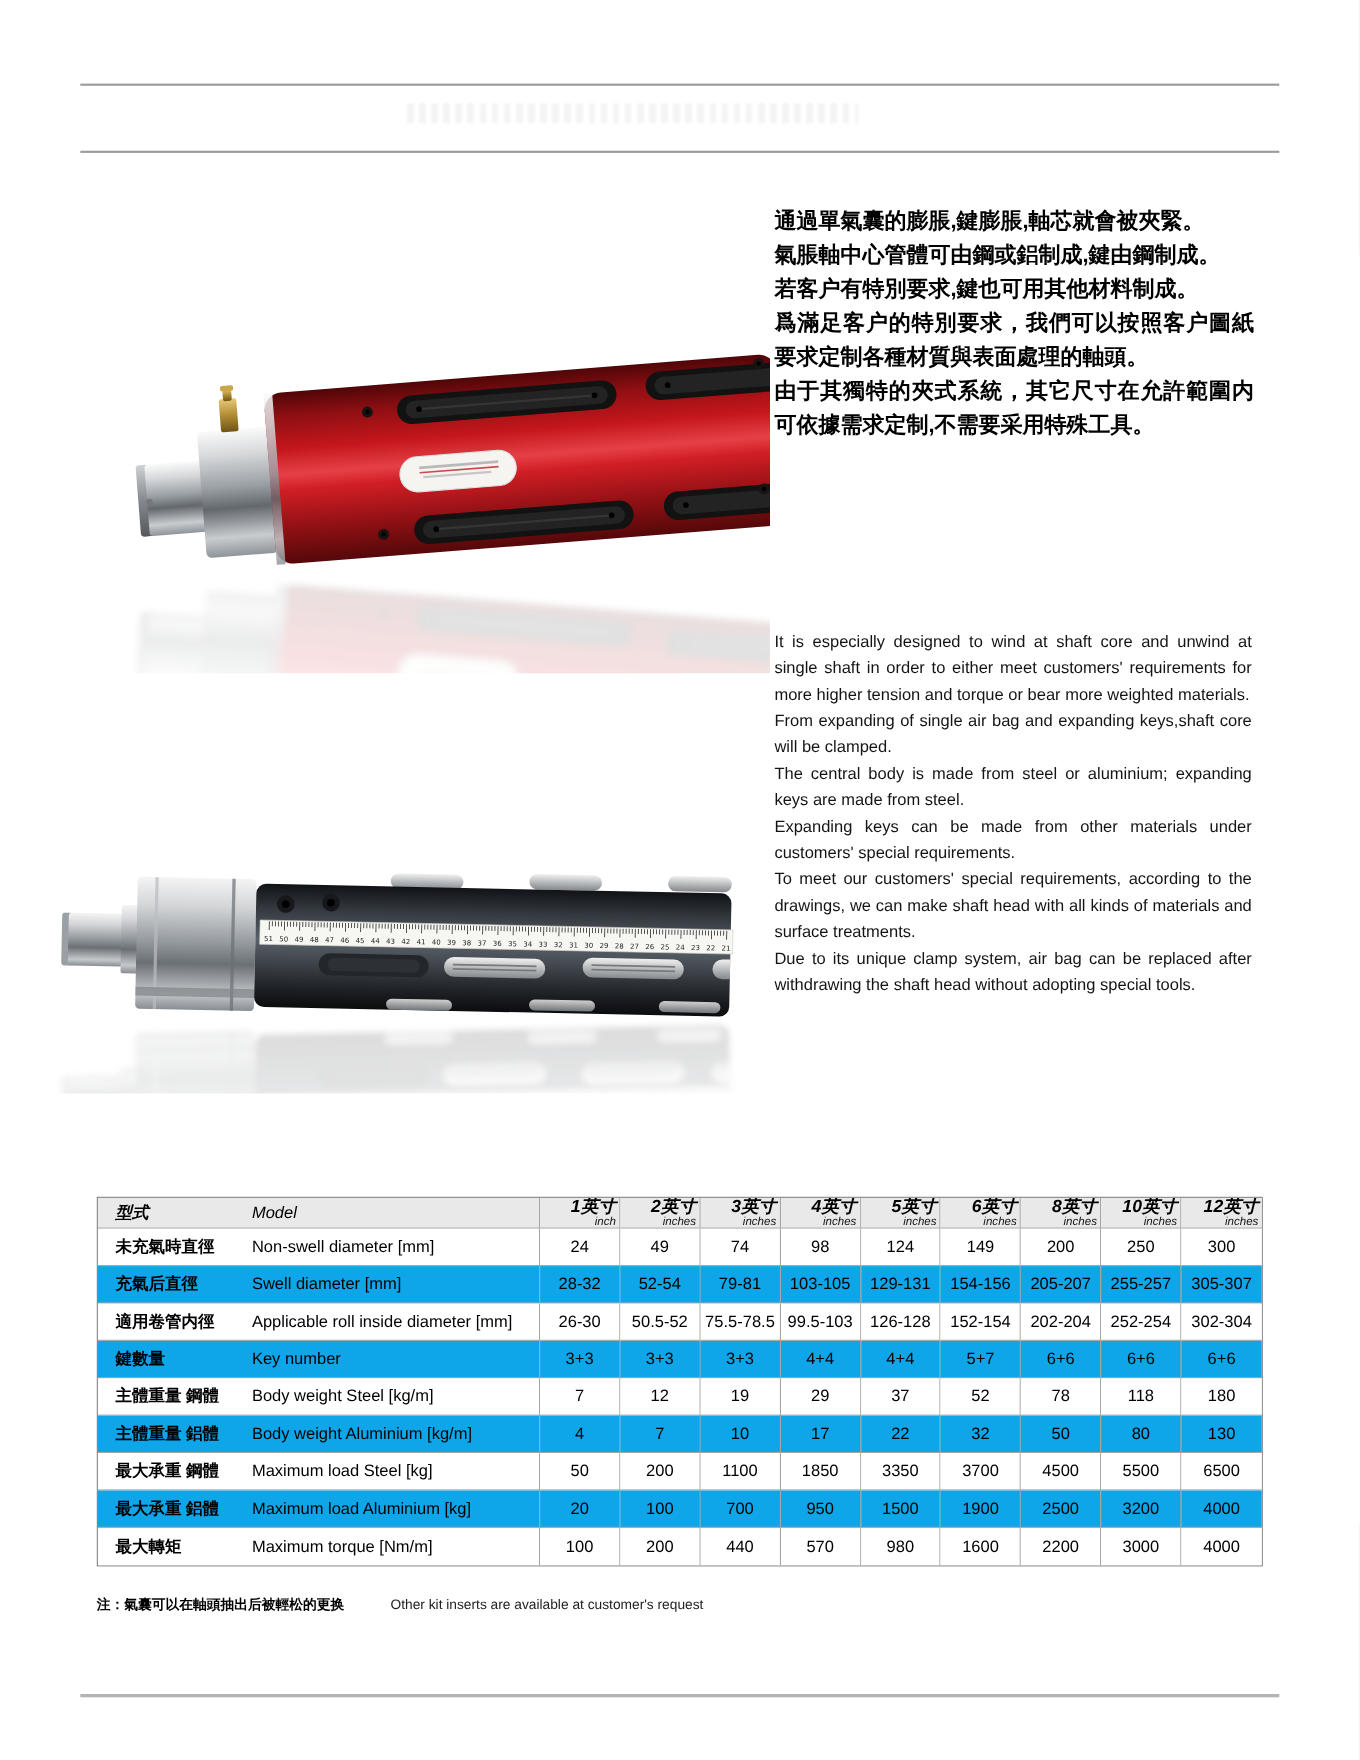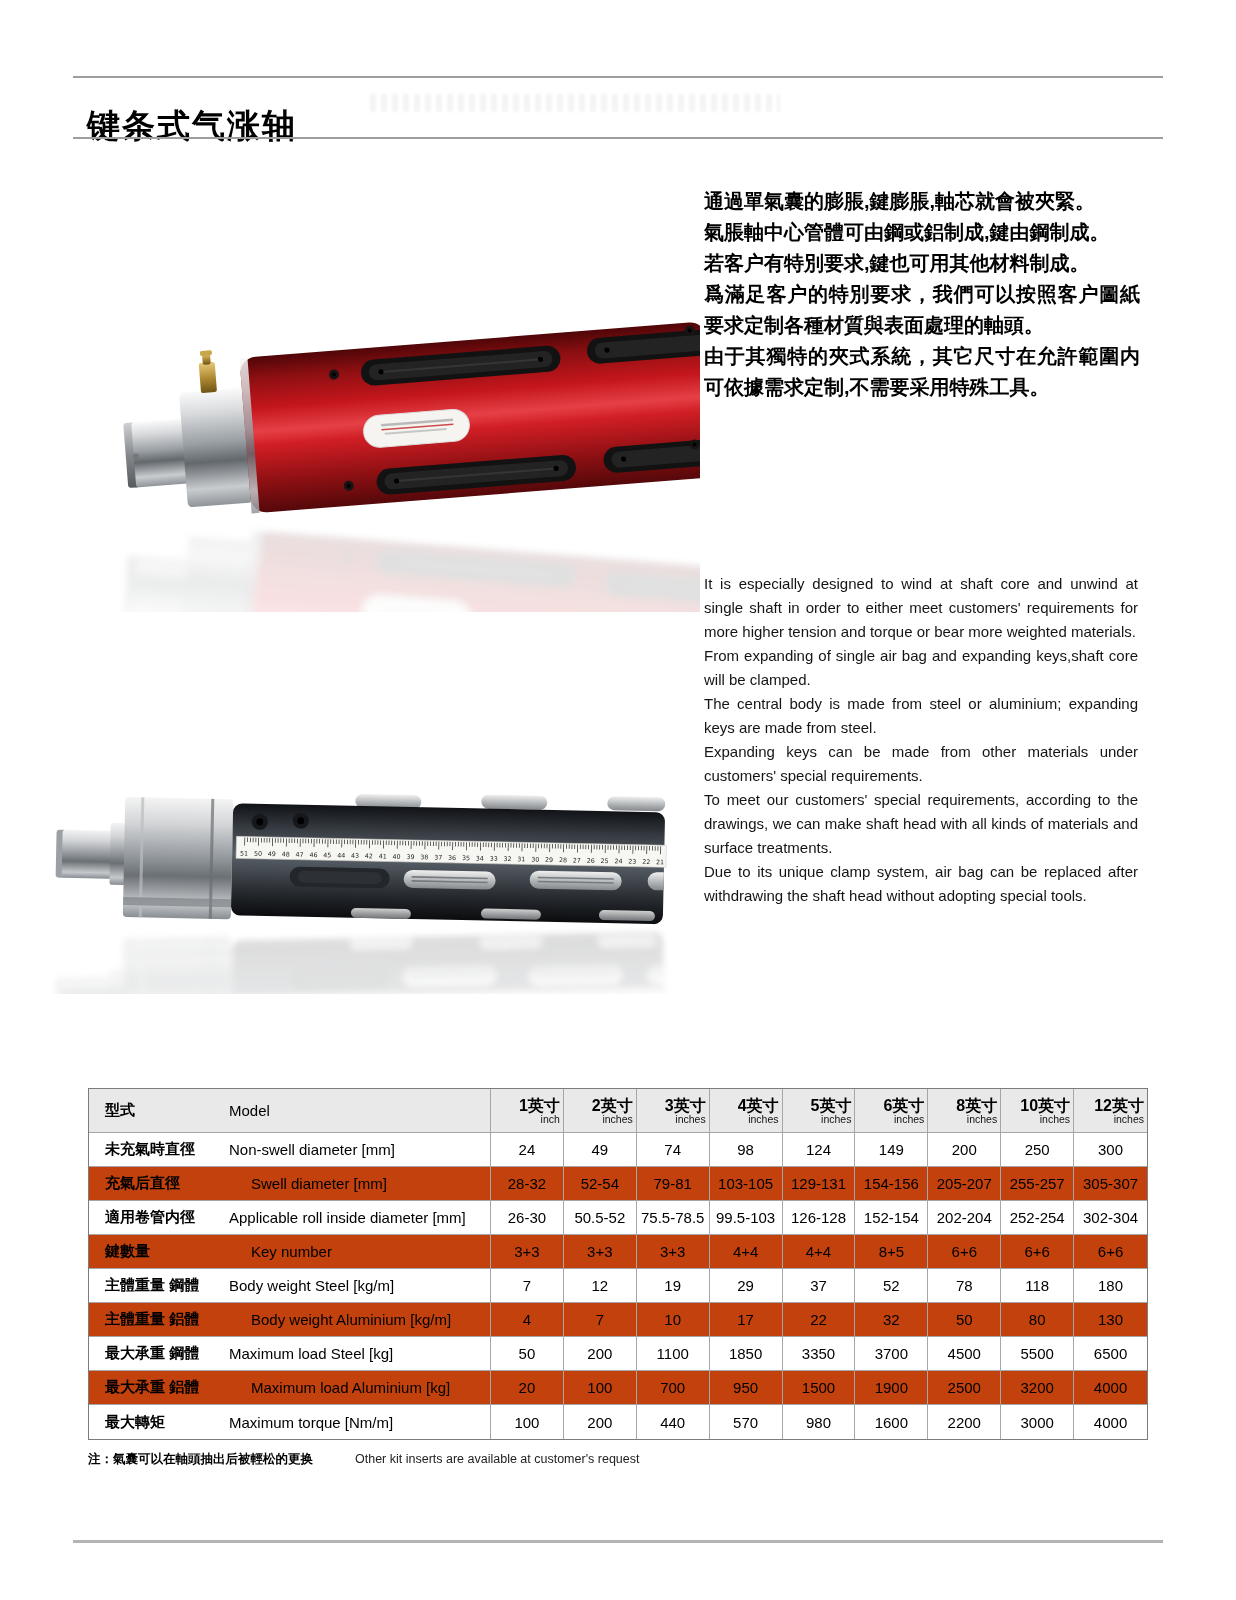--- a/index.html
+++ b/index.html
@@ -33,40 +33,39 @@
     display:grid;grid-template-columns:402px repeat(9,1fr);
     border:1px solid #7c7c7c;box-sizing:border-box;
   }
   .cell{
     border-right:1px solid #a6a6a6;border-bottom:1px solid #a6a6a6;
     display:flex;align-items:center;justify-content:center;
     height:34px;font-size:15px;background:#fff;overflow:hidden;box-sizing:border-box;
   }
   .cell.last-col{border-right:none;}
   .cell.last-row{border-bottom:none;}
-  .cell.th{height:44px;background:#e9e9e9;}
-  .cell.alt{background:#c2410c;gap:22px;}
+  .cell.th{height:28px;background:#e9e9e9;font-style:italic;}
+  .cell.alt{background:#0ea5e9;}
   .label-cell{justify-content:flex-start;padding-left:16px;}
   .label-zh{font-weight:bold;width:124px;flex:none;white-space:nowrap;}
   .label-en{white-space:nowrap;}
   .col-head{flex-direction:column;justify-content:center;align-items:flex-end;padding:2px 3px;}
   .col-size{text-align:center;font-weight:bold;font-size:16px;line-height:17px;white-space:nowrap;}
   .col-unit{text-align:right;font-size:10.5px;line-height:11px;color:#111;}
   #note-zh{position:absolute;left:88px;top:1451px;font-size:12.5px;font-weight:bold;}
   #note-en{position:absolute;left:355px;top:1452px;font-size:12.5px;color:#222;}
   svg text{font-family:"DejaVu Sans","Liberation Sans",sans-serif;}
   .ruler-num{font-size:6.3px;fill:#1c1c1c;text-anchor:middle;}
 </style>
 </head>
 <body>
 
 <div id="page">
 
   <div class="rule" id="rule-top"></div>
-  <h1 id="page-title">键条式气涨轴</h1>
   <div id="watermark-smudge"></div>
   <div class="rule" id="rule-title-bottom"></div>
 
   <div id="intro-zh">
       <p class="zh-line">通過單氣囊的膨脹,鍵膨脹,軸芯就會被夾緊。</p>
       <p class="zh-line">氣脹軸中心管體可由鋼或鋁制成,鍵由鋼制成。</p>
       <p class="zh-line">若客户有特別要求,鍵也可用其他材料制成。</p>
       <p class="zh-line">爲滿足客户的特別要求，我們可以按照客户圖紙要求定制各種材質與表面處理的軸頭。</p>
       <p class="zh-line">由于其獨特的夾式系統，其它尺寸在允許範圍内可依據需求定制,不需要采用特殊工具。</p>
     </div>
@@ -525,21 +524,21 @@
       <div class="cell value last-col">302-304</div>
       <div class="cell label-cell alt">
         <span class="label-zh">鍵數量</span>
         <span class="label-en">Key number</span>
       </div>
       <div class="cell value alt">3+3</div>
       <div class="cell value alt">3+3</div>
       <div class="cell value alt">3+3</div>
       <div class="cell value alt">4+4</div>
       <div class="cell value alt">4+4</div>
-      <div class="cell value alt">8+5</div>
+      <div class="cell value alt">5+7</div>
       <div class="cell value alt">6+6</div>
       <div class="cell value alt">6+6</div>
       <div class="cell value alt last-col">6+6</div>
       <div class="cell label-cell">
         <span class="label-zh">主體重量 鋼體</span>
         <span class="label-en">Body weight  Steel [kg/m]</span>
       </div>
       <div class="cell value">7</div>
       <div class="cell value">12</div>
       <div class="cell value">19</div>

